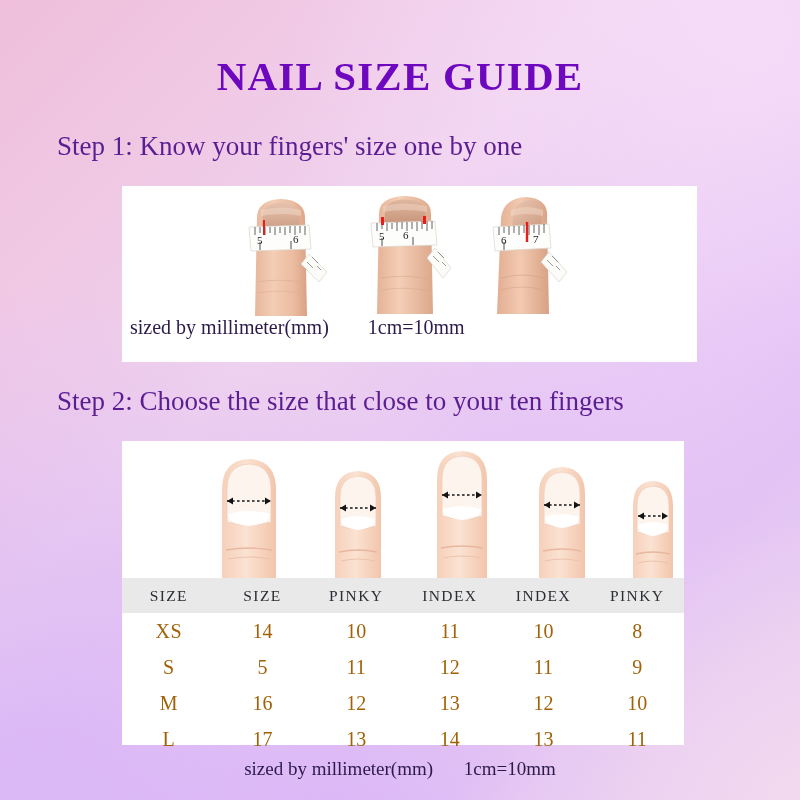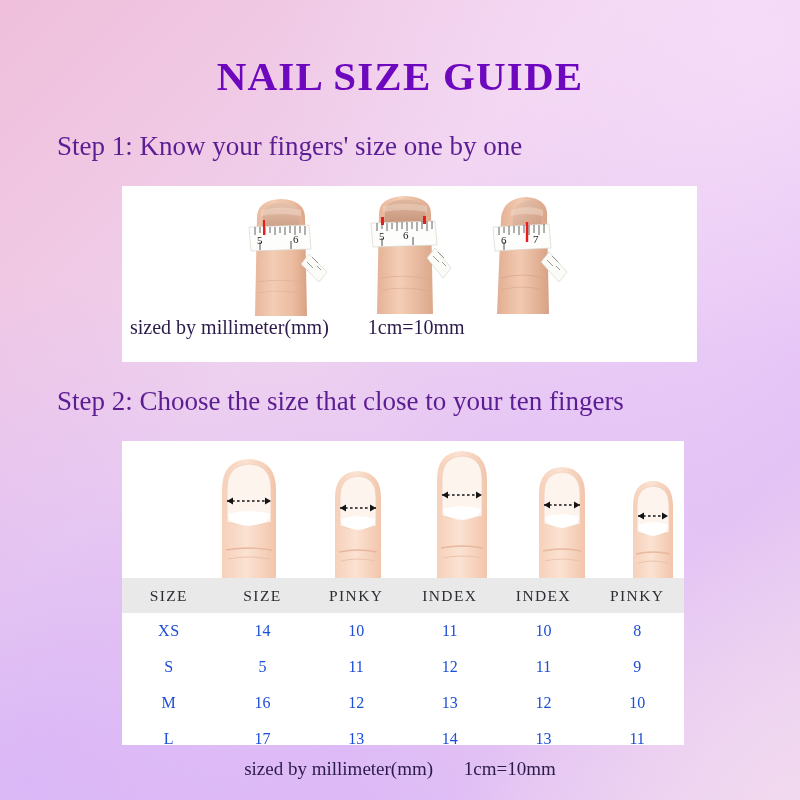--- a/index.html
+++ b/index.html
@@ -129,23 +129,23 @@
   }
   .table thead tr { background: #e9e9e9; }
   .table th {
     font-size: 15.5px;
     font-weight: normal;
     letter-spacing: 1.4px;
     height: 33px;
     color: #2a2d33;
   }
   .table td {
-    font-size: 16px;
+    font-size: 20px;
     height: 34px;
-    color: #1d4ed8;
+    color: #a16207;
   }
   .table td.size-cell { letter-spacing: 0.5px; }
 
   .caption-bottom {
     position: absolute;
     left: 0; top: 758px;
     width: 800px;
     text-align: center;
     font-size: 19px;
     color: #2c1a4a;

